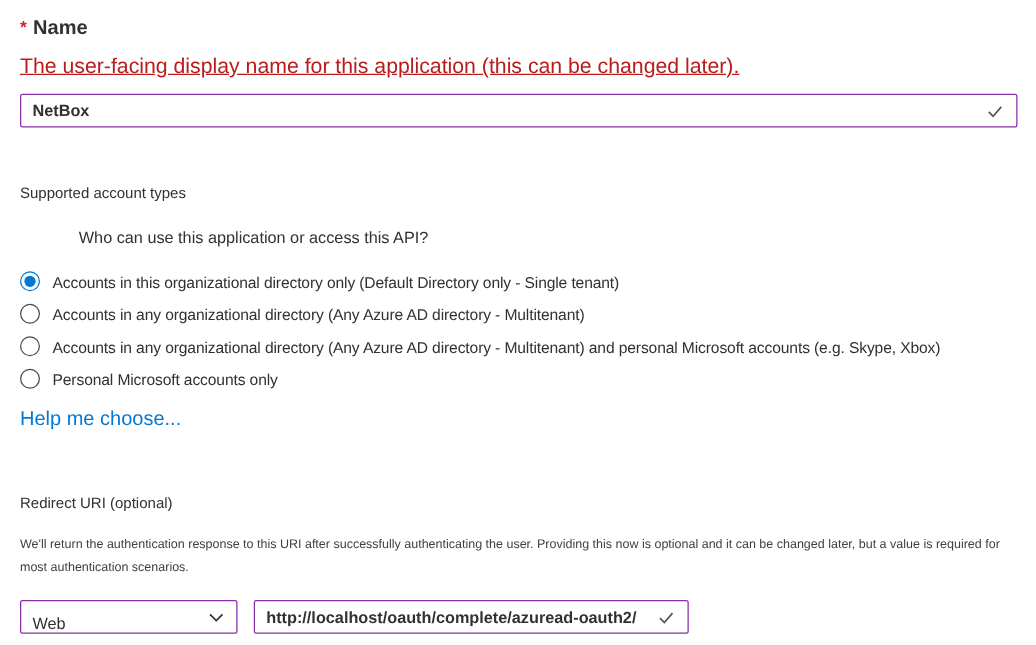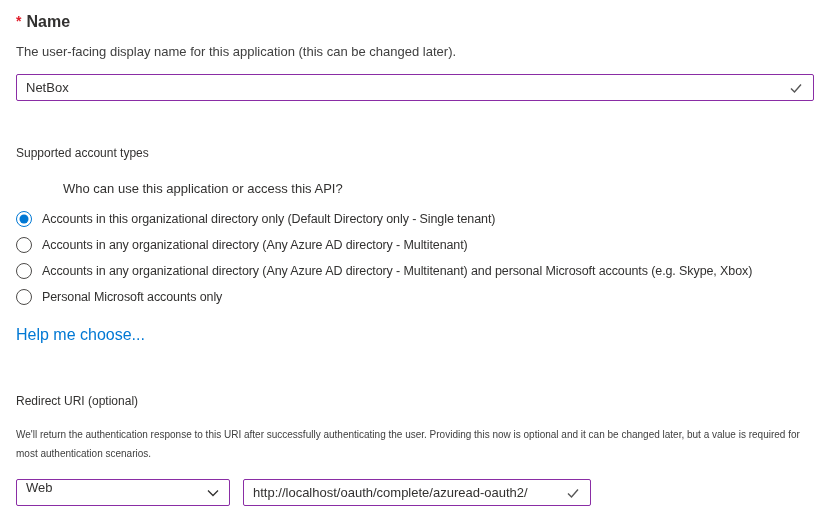--- a/index.html
+++ b/index.html
@@ -12,48 +12,49 @@
   }
   .page { padding: 11px 15px 0 16px; }
 
   .field-label {
     font-size: 16px; line-height: 21px; font-weight: 700; color: #323130;
   }
   .required-star { color: #e01e2b; margin-right: 5px; font-size: 14px; vertical-align: 1px; }
 
   .hint-text {
     margin-top: 12px;
-    font-size: 13px; line-height: 16px; color: #404040;
+    font-size: 17px; line-height: 16px; color: #b91c1c; text-decoration: underline;
   }
 
   .input-wrap { position: relative; margin-top: 14px; }
   .text-input {
     width: 798px; height: 27px;
     border: 1.5px solid #8a2da5; border-radius: 2px;
     font-family: "Liberation Sans", sans-serif;
     font-size: 13px; color: #323130;
     padding: 0 28px 0 9px;
     outline: none; background: #fff;
     display: block;
+    font-weight: bold;
   }
   .valid-check {
     position: absolute; right: 10px; top: 50%;
     transform: translateY(-50%);
     width: 16px; height: 16px; pointer-events: none;
   }
 
   .section-title {
     font-size: 12px; line-height: 21px; font-weight: 400; color: #323130;
   }
   .sect-accounts { margin-top: 42px; }
   .question-text { margin-top: 17px; font-size: 13px; line-height: 16px; color: #323130; margin-left: 47px; }
 
   .radio-group { margin-top: 9px; }
   .radio-row {
-    display: flex; align-items: center;
+    display: flex; align-items: flex-end;
     height: 26px; cursor: pointer;
   }
   .radio-circle {
     flex: 0 0 auto;
     width: 16px; height: 16px; border-radius: 50%;
     border: 1px solid #4d4b49; background: #fff;
     margin-right: 10px; position: relative;
   }
   .radio-row.checked .radio-circle { border-color: #0078d4; }
   .radio-row.checked .radio-circle::after {
@@ -72,24 +73,24 @@
 
   .sect-redirect { margin-top: 47px; }
   .redirect-desc {
     margin-top: 13px; width: 806px;
     font-size: 10px; line-height: 19px; color: #404040;
   }
 
   .redirect-row { display: flex; margin-top: 16px; }
   .select-box {
     position: relative;
-    width: 214px; height: 27px;
+    width: 174px; height: 27px;
     border: 1.5px solid #8a2da5; border-radius: 2px;
     background: #fff; cursor: pointer;
-    display: flex; align-items: flex-start;
+    display: flex; align-items: flex-end;
     padding: 0 20px 0 9px;
     font-size: 13px; color: #323130;
   }
   .select-chevron {
     position: absolute; right: 9px; top: 50%;
     transform: translateY(-50%);
     width: 14px; height: 14px; pointer-events: none;
   }
   .uri-wrap { position: relative; margin-left: 13px; margin-top: 0; }
   .uri-input { width: 348px; }

